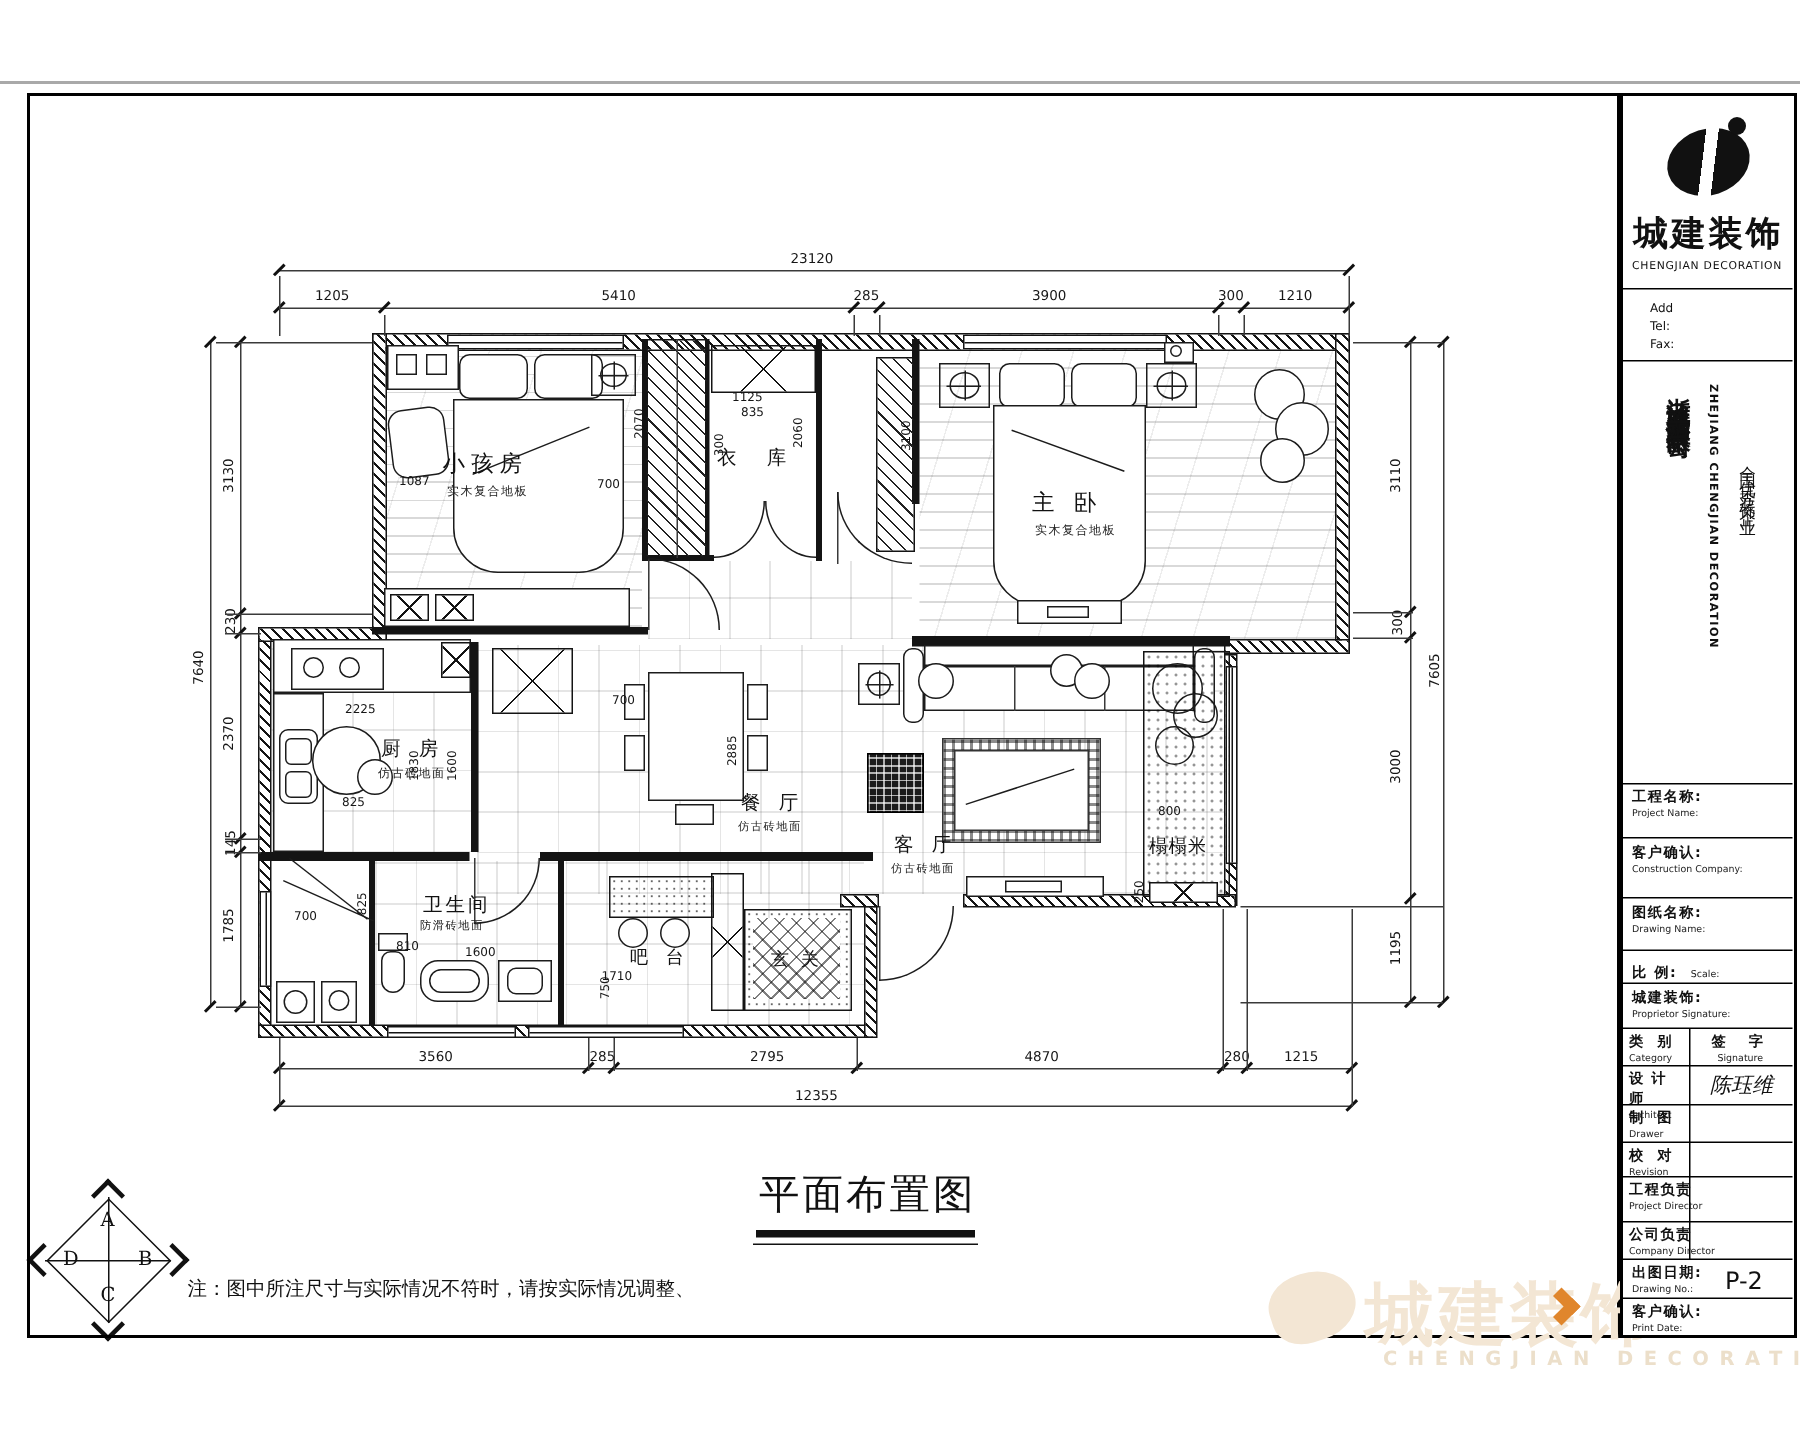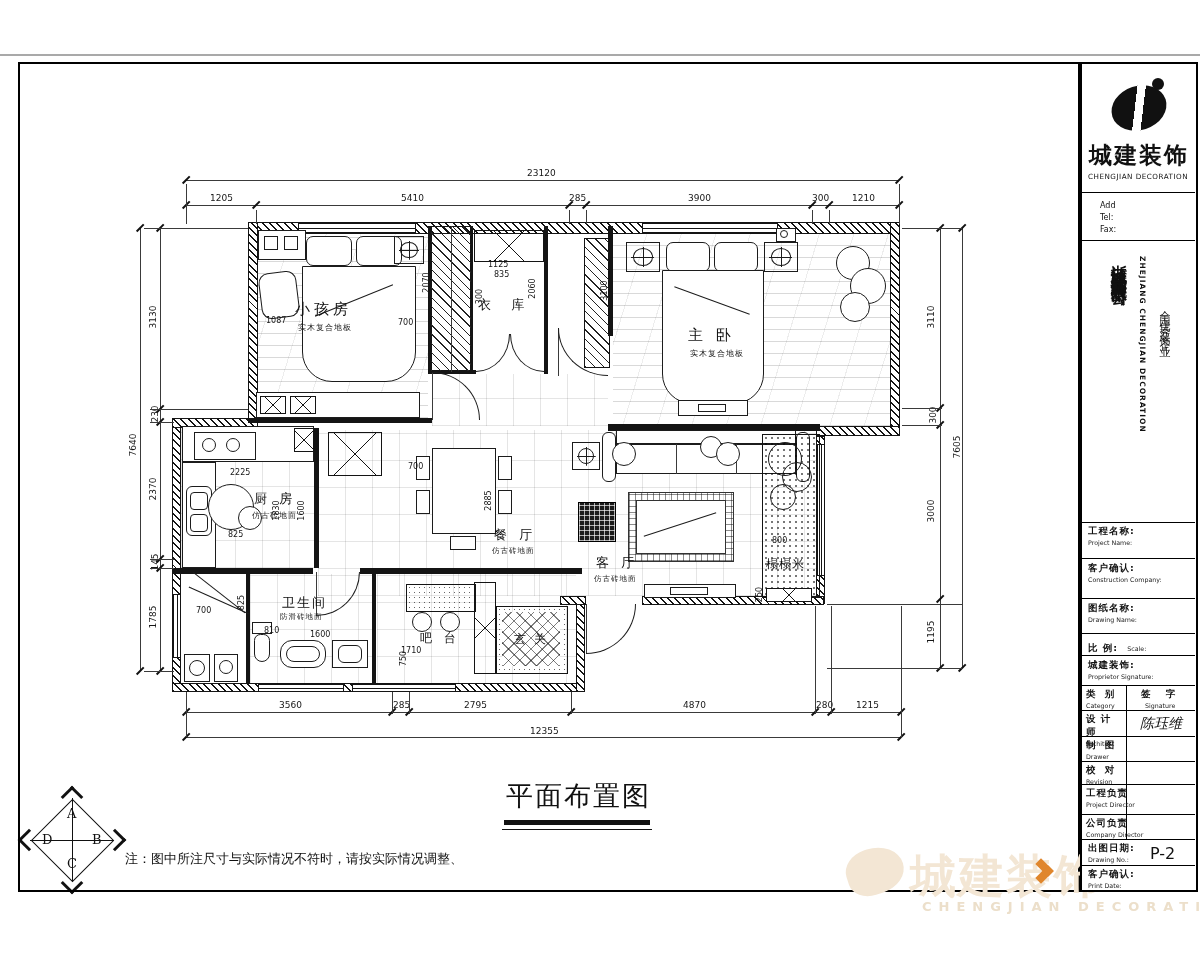--- a/index.html
+++ b/index.html
@@ -280,21 +280,21 @@
 <div class="lv" style="left:899px;top:184px;height:40px"></div>
 <div class="lv" style="left:256px;top:210px;height:14px"></div>
 <div class="lv" style="left:569px;top:210px;height:14px"></div>
 <div class="lv" style="left:586px;top:210px;height:14px"></div>
 <div class="lv" style="left:812px;top:210px;height:14px"></div>
 <div class="lv" style="left:829px;top:210px;height:14px"></div>
 
 <div class="lh" style="left:186px;top:712px;width:715px"></div>
 <span class="lbl dim" style="left:279px;top:700px">3560</span>
 <span class="lbl dim" style="left:393px;top:700px">285</span>
-<span class="lbl dim" style="left:464px;top:700px">2795</span>
+<span class="lbl dim" style="left:500px;top:700px">2795</span>
 <span class="lbl dim" style="left:683px;top:700px">4870</span>
 <span class="lbl dim" style="left:816px;top:700px">280</span>
 <span class="lbl dim" style="left:856px;top:700px">1215</span>
 <div class="lh" style="left:186px;top:737px;width:715px"></div>
 <span class="lbl dim" style="left:530px;top:726px">12355</span>
 <div class="tk" style="left:181px;top:711px"></div>
 <div class="tk" style="left:387px;top:711px"></div>
 <div class="tk" style="left:404px;top:711px"></div>
 <div class="tk" style="left:566px;top:711px"></div>
 <div class="tk" style="left:810px;top:711px"></div>

